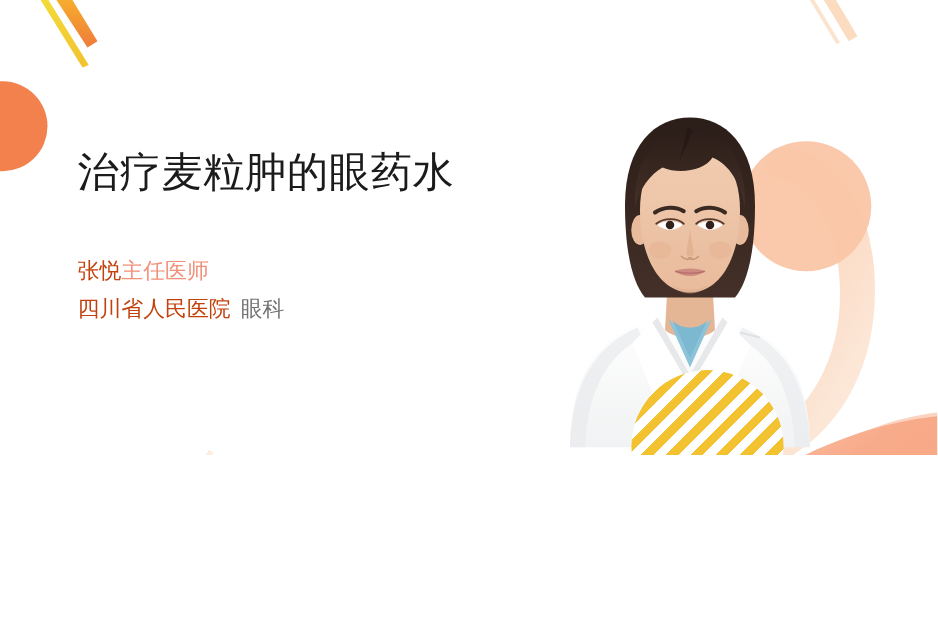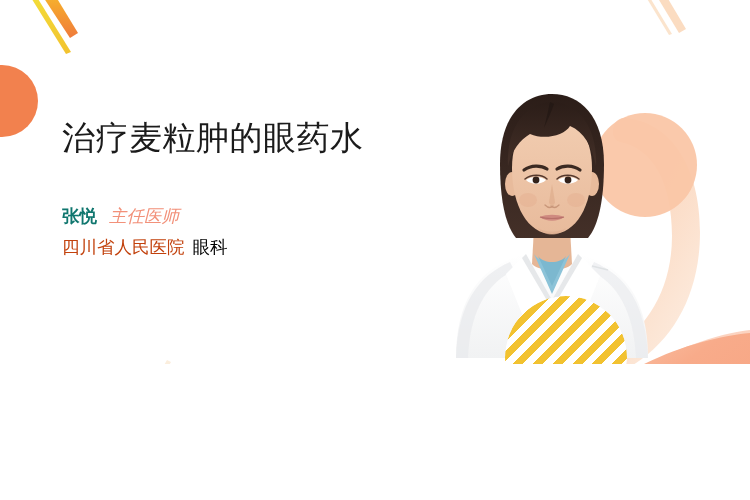--- a/index.html
+++ b/index.html
@@ -47,34 +47,32 @@
   .meta {
     margin-top: 42px;
   }
   .meta-line {
     font-size: 17.5px;
     line-height: 31px;
     color: #f0836a;
     white-space: nowrap;
   }
   .doc-name {
-    font-weight: 700;
-    color: #0f766e;
-    margin-right: 12px;
+    font-weight: 400;
+    color: #c2410c;
   }
   .doc-title {
     font-weight: 400;
     color: #f2917a;
-    font-style: italic;
   }
   .hospital {
     color: #c2410c;
   }
   .dept {
-    color: #000000;
+    color: #737373;
     margin-left: 8px;
   }
 
   
   #photo-wrap {
     position: absolute;
     left: 452px;
     top: 88px;
     width: 200px;
     height: 270px;

